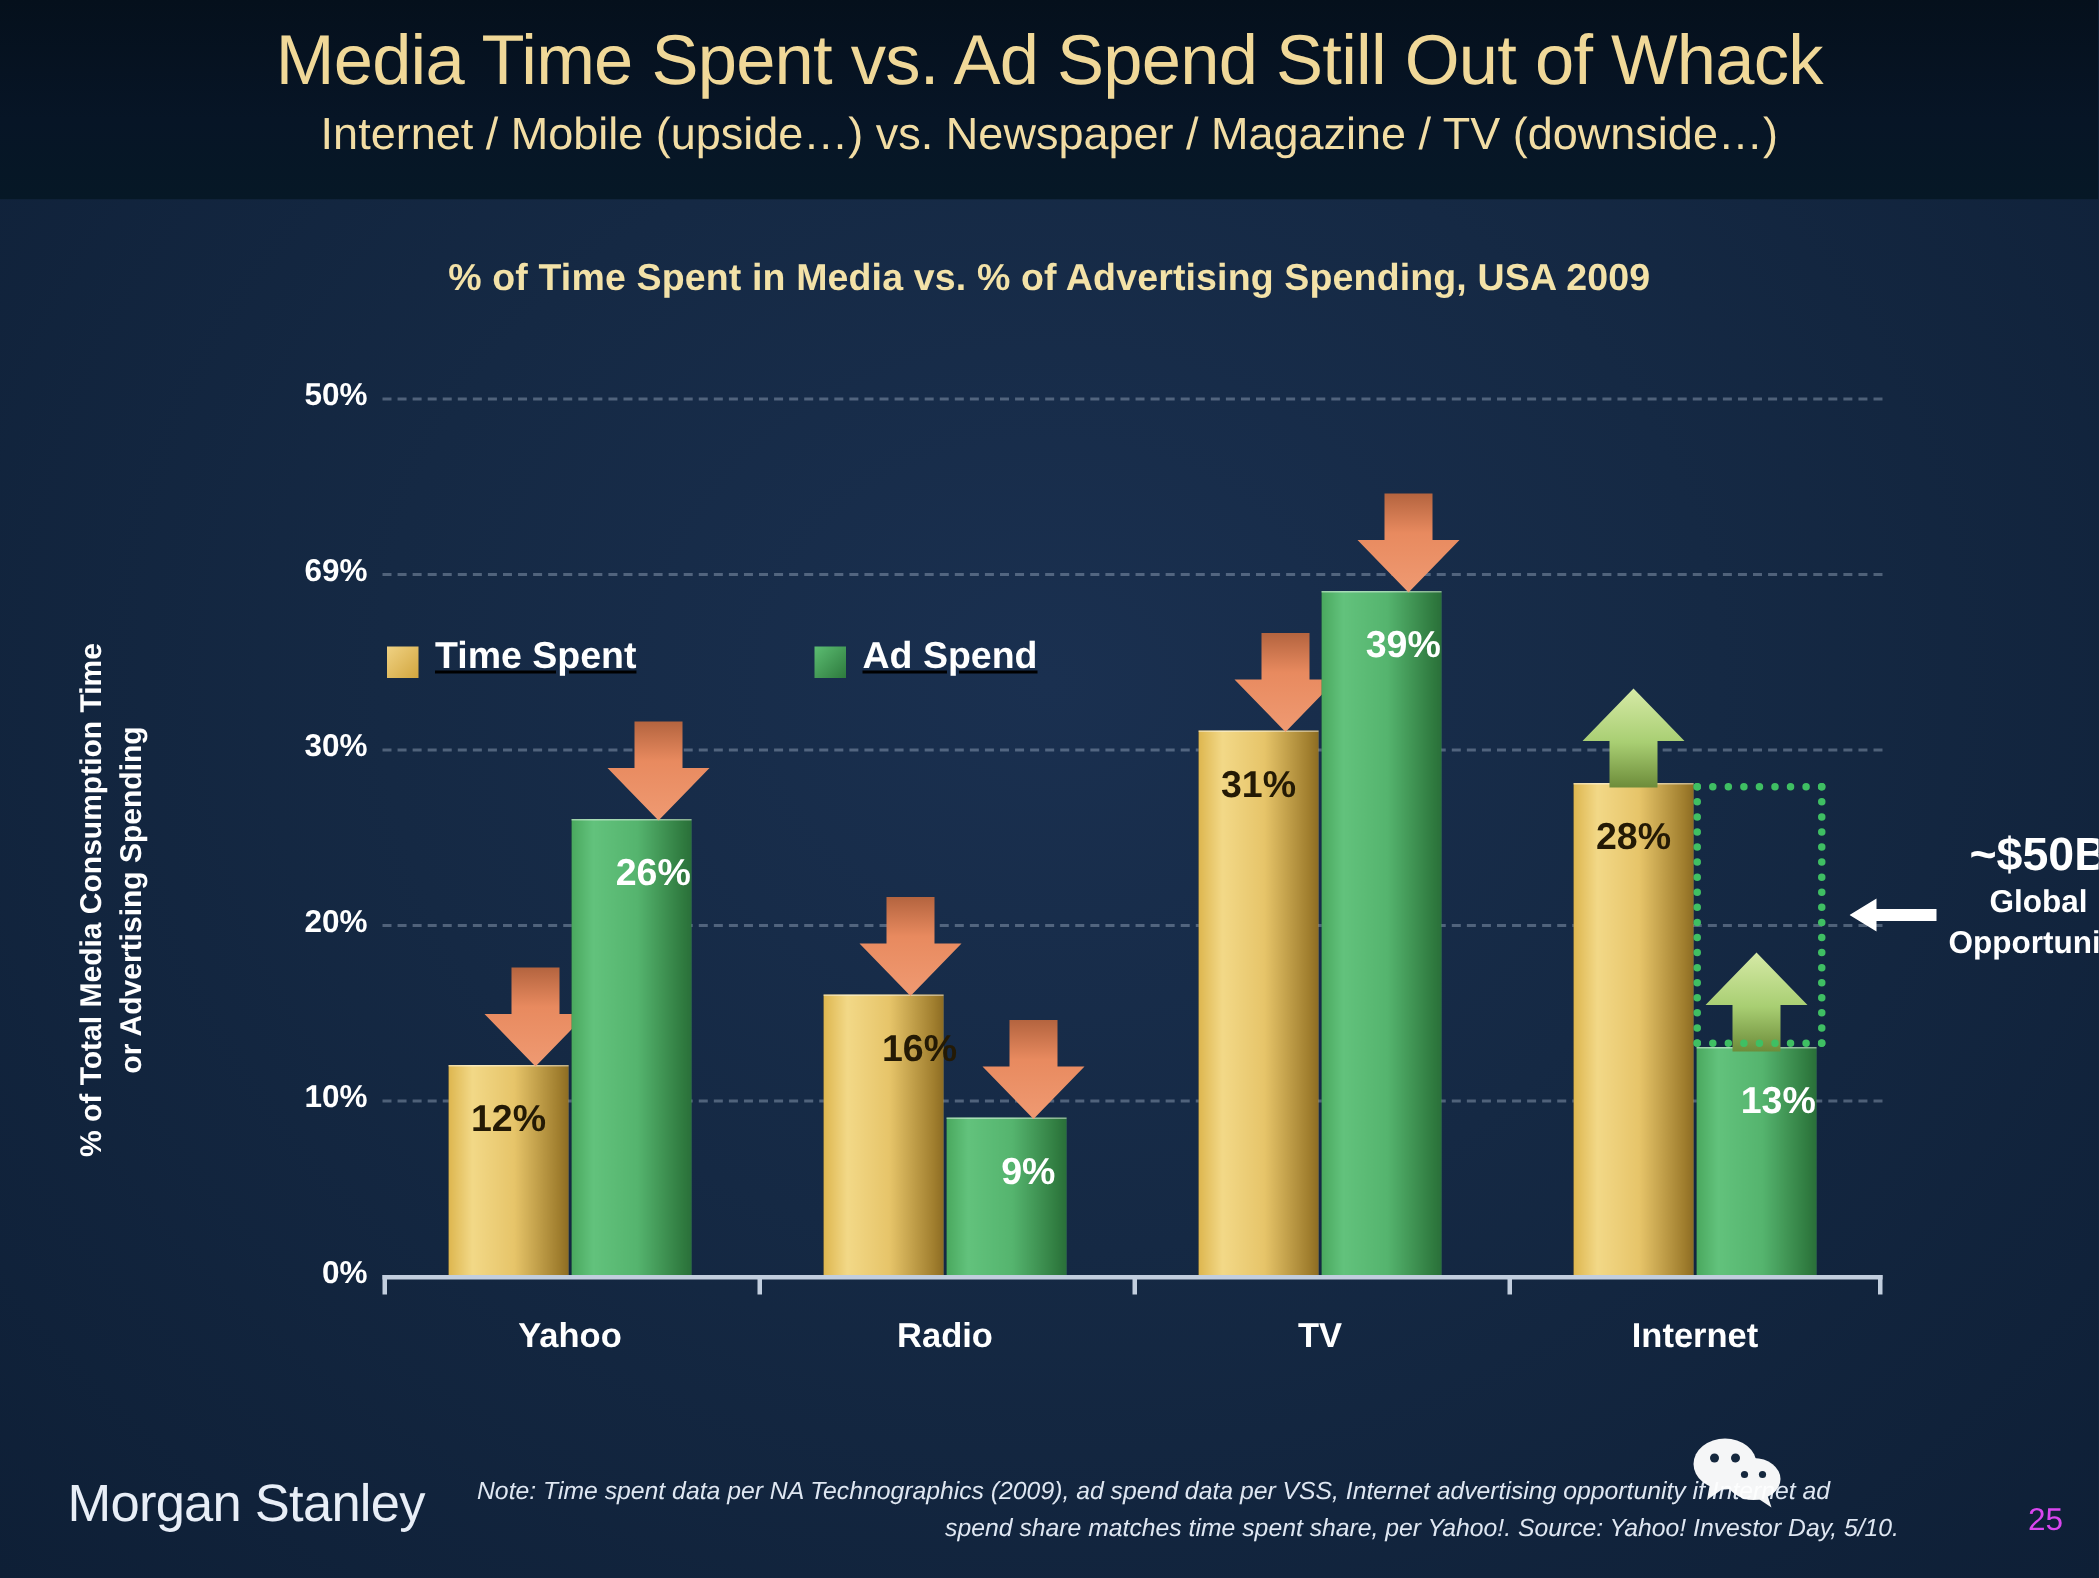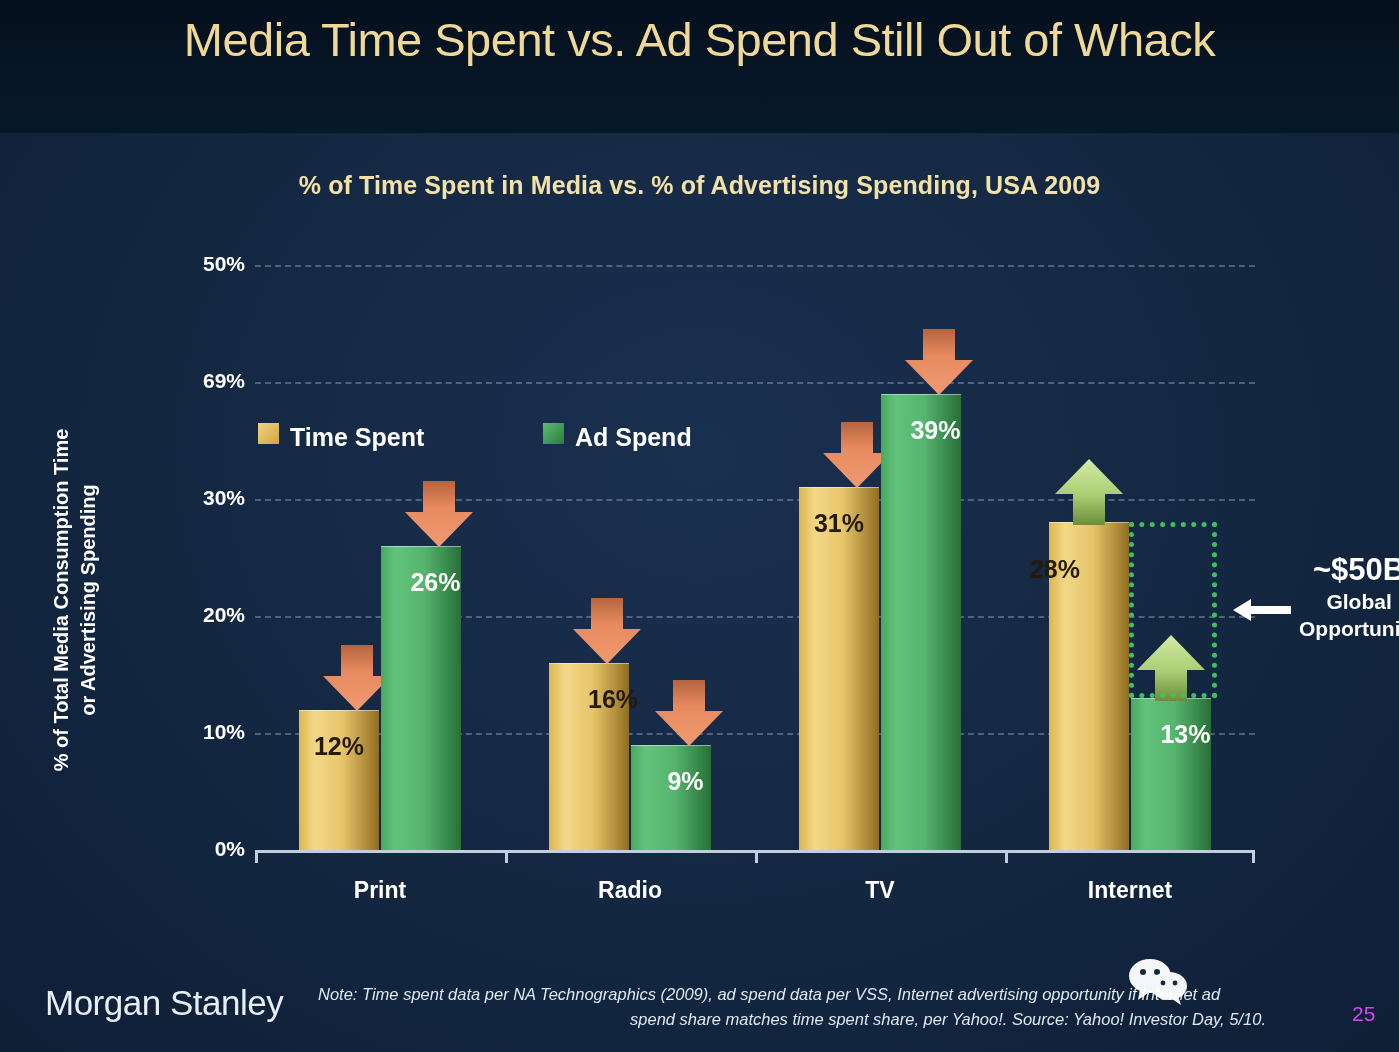--- a/index.html
+++ b/index.html
@@ -95,21 +95,21 @@
   }
   
   .annot {
     position:absolute; text-align:center; color:#ffffff; white-space:nowrap;
   }
   .annot .big { font-size:31px; font-weight:bold; line-height:36px; }
   .annot .small { font-size:21px; font-weight:bold; line-height:27px; }
   .annot-arrow { position:absolute; }
   
   .legend { position:absolute; left:258px; top:290px; }
-  .legend-item { position:absolute; display:flex; align-items:flex-start; }
+  .legend-item { position:absolute; display:flex; align-items:flex-end;text-decoration:underline; }
   .swatch { width:21px; height:21px; display:inline-block; margin-right:11px; }
   .swatch.gold { background:linear-gradient(135deg,#f0d283 0%, #d2a63f 100%); }
   .swatch.green { background:linear-gradient(135deg,#5cbd72 0%, #2d7a3d 100%); }
   .legend-label { color:#ffffff; font-size:25px; font-weight:bold; white-space:nowrap; }
   
   .footer-bar {
     position:absolute; left:0; top:960px; width:1399px; height:92px;
   }
   .brand {
     position:absolute; left:45px; top:983px;
@@ -133,20 +133,21 @@
   .wm-text {
     color:#ffffff; font-size:40px; font-weight:400; letter-spacing:0px;
     margin-left:4px;
   }
 </style>
 </head>
 <body>
 
 <div class="header">
   <div class="title">Media Time Spent vs. Ad Spend Still Out of Whack</div>
+  <div class="subtitle">Internet / Mobile (upside…) vs. Newspaper / Magazine / TV (downside…)</div>
 </div>
 
 <div class="slide">
 
   <div class="chart-title">% of Time Spent in Media vs. % of Advertising Spending, USA 2009</div>
 
   <div class="ylabel">
     <span>% of Total Media Consumption Time</span><br>
     <span>or Advertising Spending</span>
   </div>
@@ -183,21 +184,21 @@
       <div class="arrow-down" style="left: 147px; top: 212.8px;"><svg width="74" height="72" viewBox="0 0 74 72">
           <defs>
             <linearGradient id="ag0_1" x1="0" y1="0" x2="0" y2="1">
               <stop offset="0%" stop-color="#b4643f"></stop>
               <stop offset="40%" stop-color="#e88a5f"></stop>
               <stop offset="100%" stop-color="#ef9a72"></stop>
             </linearGradient>
           </defs>
           <polygon points="21,3 53,3 53,34 71,34 37,69 3,34 21,34" fill="url(#ag0_1)"></polygon>
         </svg></div>
-      <div class="xcat" style="left: 125px;">Print</div>
+      <div class="xcat" style="left: 125px;">Yahoo</div>
       <div class="bar gold" style="left: 294px; height: 187.2px;"></div>
       <div class="bar-val dark" style="left: 294px; top: 419.8px; padding-left: 39px;">16%</div>
       <div class="arrow-down" style="left: 315px; top: 329.8px;"><svg width="74" height="72" viewBox="0 0 74 72">
           <defs>
             <linearGradient id="ag1_0" x1="0" y1="0" x2="0" y2="1">
               <stop offset="0%" stop-color="#b4643f"></stop>
               <stop offset="40%" stop-color="#e88a5f"></stop>
               <stop offset="100%" stop-color="#ef9a72"></stop>
             </linearGradient>
           </defs>
@@ -237,21 +238,21 @@
               <stop offset="0%" stop-color="#b4643f"></stop>
               <stop offset="40%" stop-color="#e88a5f"></stop>
               <stop offset="100%" stop-color="#ef9a72"></stop>
             </linearGradient>
           </defs>
           <polygon points="21,3 53,3 53,34 71,34 37,69 3,34 21,34" fill="url(#ag2_1)"></polygon>
         </svg></div>
       <div class="xcat" style="left: 625px;">TV</div>
       <div class="xtick" style="left: 500px;"></div>
       <div class="bar gold" style="left: 794px; height: 327.6px;"></div>
-      <div class="bar-val dark" style="left: 760px; top: 279.4px; margin-top: 11px;">28%</div>
+      <div class="bar-val dark" style="left: 794px; top: 279.4px;">28%</div>
       <div class="arrow-up" style="left: 797px; top: 191.4px;"><svg width="74" height="72" viewBox="0 0 74 72">
           <defs>
             <linearGradient id="ag3_0" x1="0" y1="0" x2="0" y2="1">
               <stop offset="0%" stop-color="#d6eaa6"></stop>
               <stop offset="55%" stop-color="#a8ce72"></stop>
               <stop offset="100%" stop-color="#6d8c3a"></stop>
             </linearGradient>
           </defs>
           <polygon points="37,3 71,38 53,38 53,69 21,69 21,38 3,38" fill="url(#ag3_0)"></polygon>
         </svg></div>

